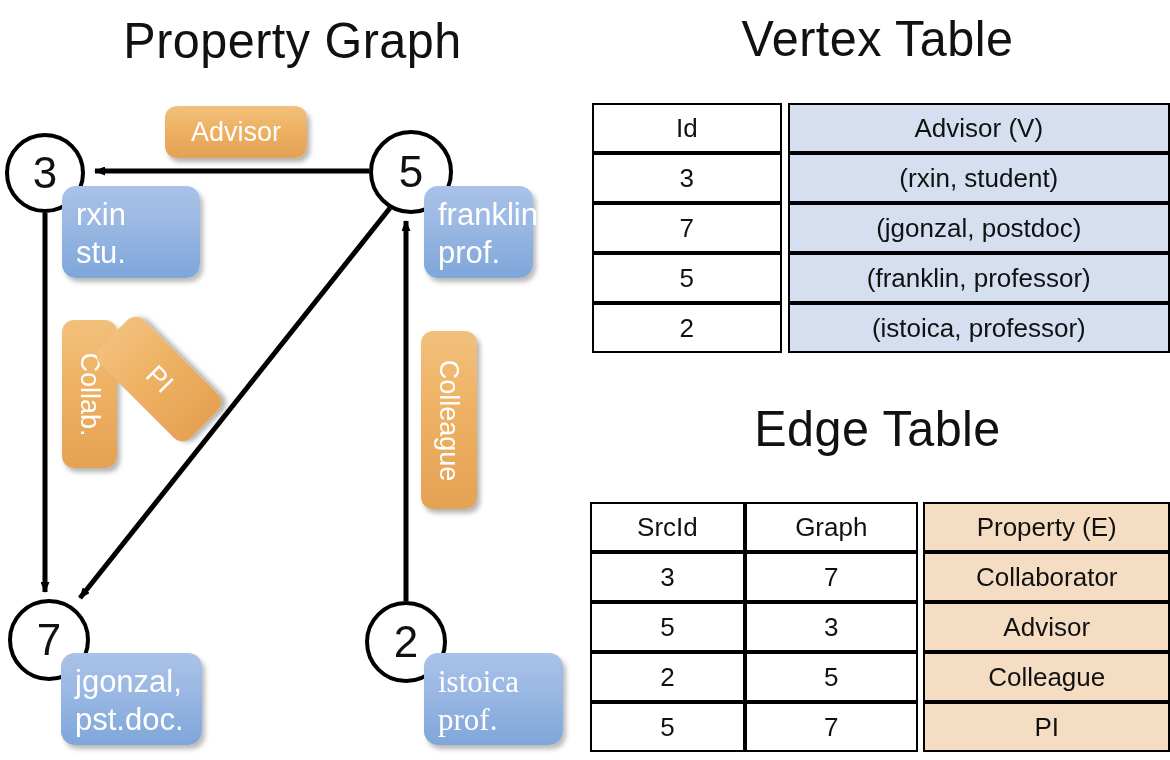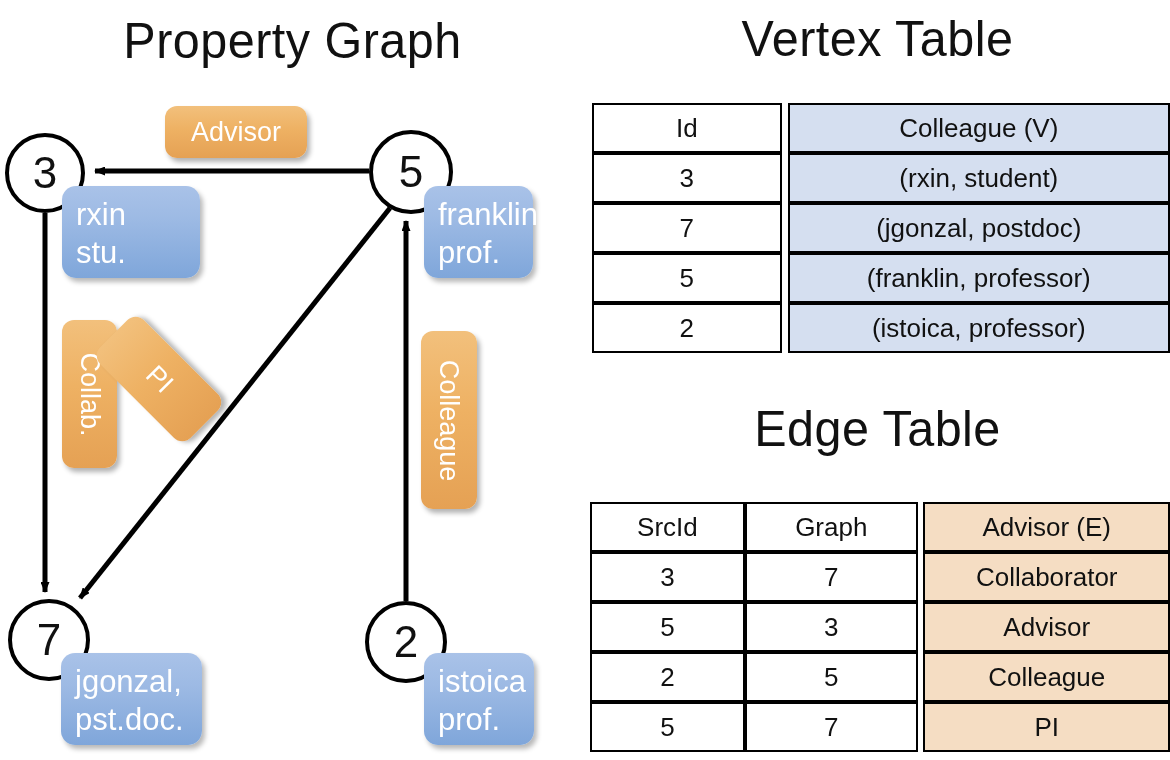--- a/index.html
+++ b/index.html
@@ -70,21 +70,21 @@
     font-size: 31px;
     font-weight: 300;
     line-height: 1.22;
     padding: 10px 0 10px 14px;
     box-sizing: border-box;
     z-index: 6;
   }
   #prop-rxin     { left: 62px;  top: 186px; width: 138px; height: 92px; }
   #prop-franklin { left: 424px; top: 186px; width: 109px; height: 92px; }
   #prop-jgonzal  { left: 61px;  top: 653px; width: 141px; height: 92px; }
-  #prop-istoica  { left: 424px; top: 653px; width: 110px; height: 92px; }
+  #prop-istoica  { left: 424px; top: 653px; width: 139px; height: 92px; font-family: Liberation Serif, serif; }
 
   
   .edge-label {
     position: absolute;
     border-radius: 12px;
     background: linear-gradient(to bottom, #f2c07c 0%, #eeb163 45%, #e5a154 100%);
     box-shadow: 3px 4px 5px rgba(0,0,0,0.3);
     color: #ffffff;
     font-size: 27px;
     font-weight: 300;
@@ -225,21 +225,21 @@
   <div class="edge-label" id="elabel-colleague">
     <span class="rot">Colleague</span>
   </div>
 </div>
 
 <table class="tbl" id="vertex-table">
   <tbody>
       <tr>
     <th class="cell-plain col-id hdr">Id</th>
     <td class="spacer"></td>
-    <th class="cell-blue col-prop hdr">Colleague (V)</th>
+    <th class="cell-blue col-prop hdr">Advisor (V)</th>
   </tr>
   <tr>
     <td class="cell-plain col-id">3</td>
     <td class="spacer"></td>
     <td class="cell-blue col-prop">(rxin, student)</td>
   </tr>
   <tr>
     <td class="cell-plain col-id">7</td>
     <td class="spacer"></td>
     <td class="cell-blue col-prop">(jgonzal, postdoc)</td>
@@ -256,21 +256,21 @@
   </tr>
 </tbody>
   </table>
 
 <table class="tbl" id="edge-table">
   <tbody>
       <tr>
     <th class="cell-plain col-src hdr">SrcId</th>
     <th class="cell-plain col-dst hdr">Graph</th>
     <td class="spacer"></td>
-    <th class="cell-orange col-prop hdr">Advisor (E)</th>
+    <th class="cell-orange col-prop hdr">Property (E)</th>
   </tr>
   <tr>
     <td class="cell-plain col-src">3</td>
     <td class="cell-plain col-dst">7</td>
     <td class="spacer"></td>
     <td class="cell-orange col-prop">Collaborator</td>
   </tr>
   <tr>
     <td class="cell-plain col-src">5</td>
     <td class="cell-plain col-dst">3</td>

